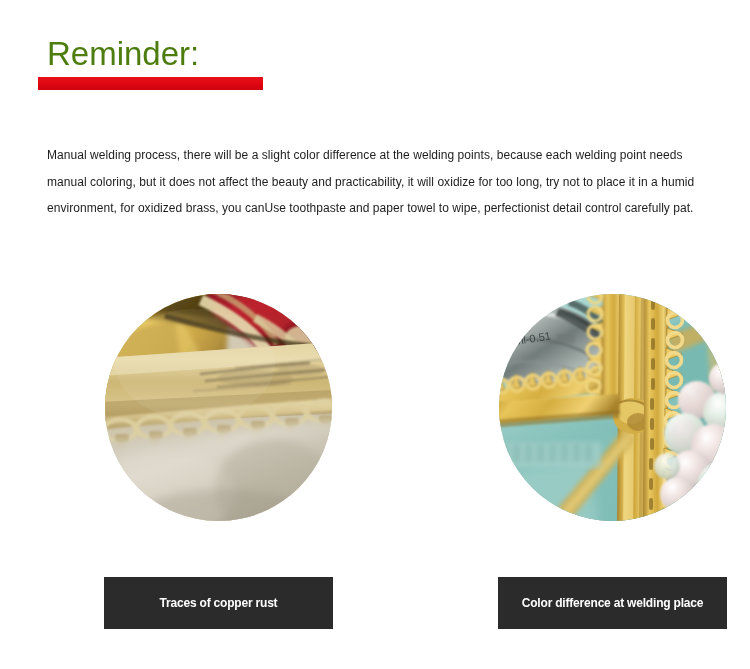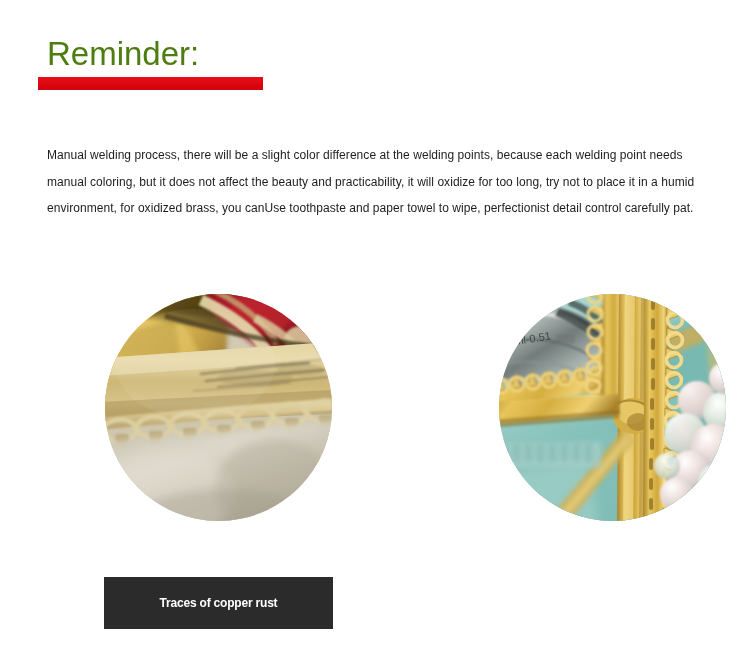--- a/index.html
+++ b/index.html
@@ -516,16 +516,19 @@
           <g opacity="0.3" filter="url(#R_blurM)">
             <circle cx="186" cy="140" r="15" fill="#d8c3c6"></circle>
             <circle cx="220" cy="190" r="16" fill="#c6d4c5"></circle>
             <circle cx="198" cy="106" r="13" fill="#d7c6c2"></circle>
           </g>
 
           <rect width="227" height="227" fill="none"></rect>
         </svg>
       </div>
 
+      <figcaption class="caption">
+        <span class="caption-text">Color difference at welding place</span>
+      </figcaption>
     </figure>
 
   </div>
 </div>
 
 </body></html>

